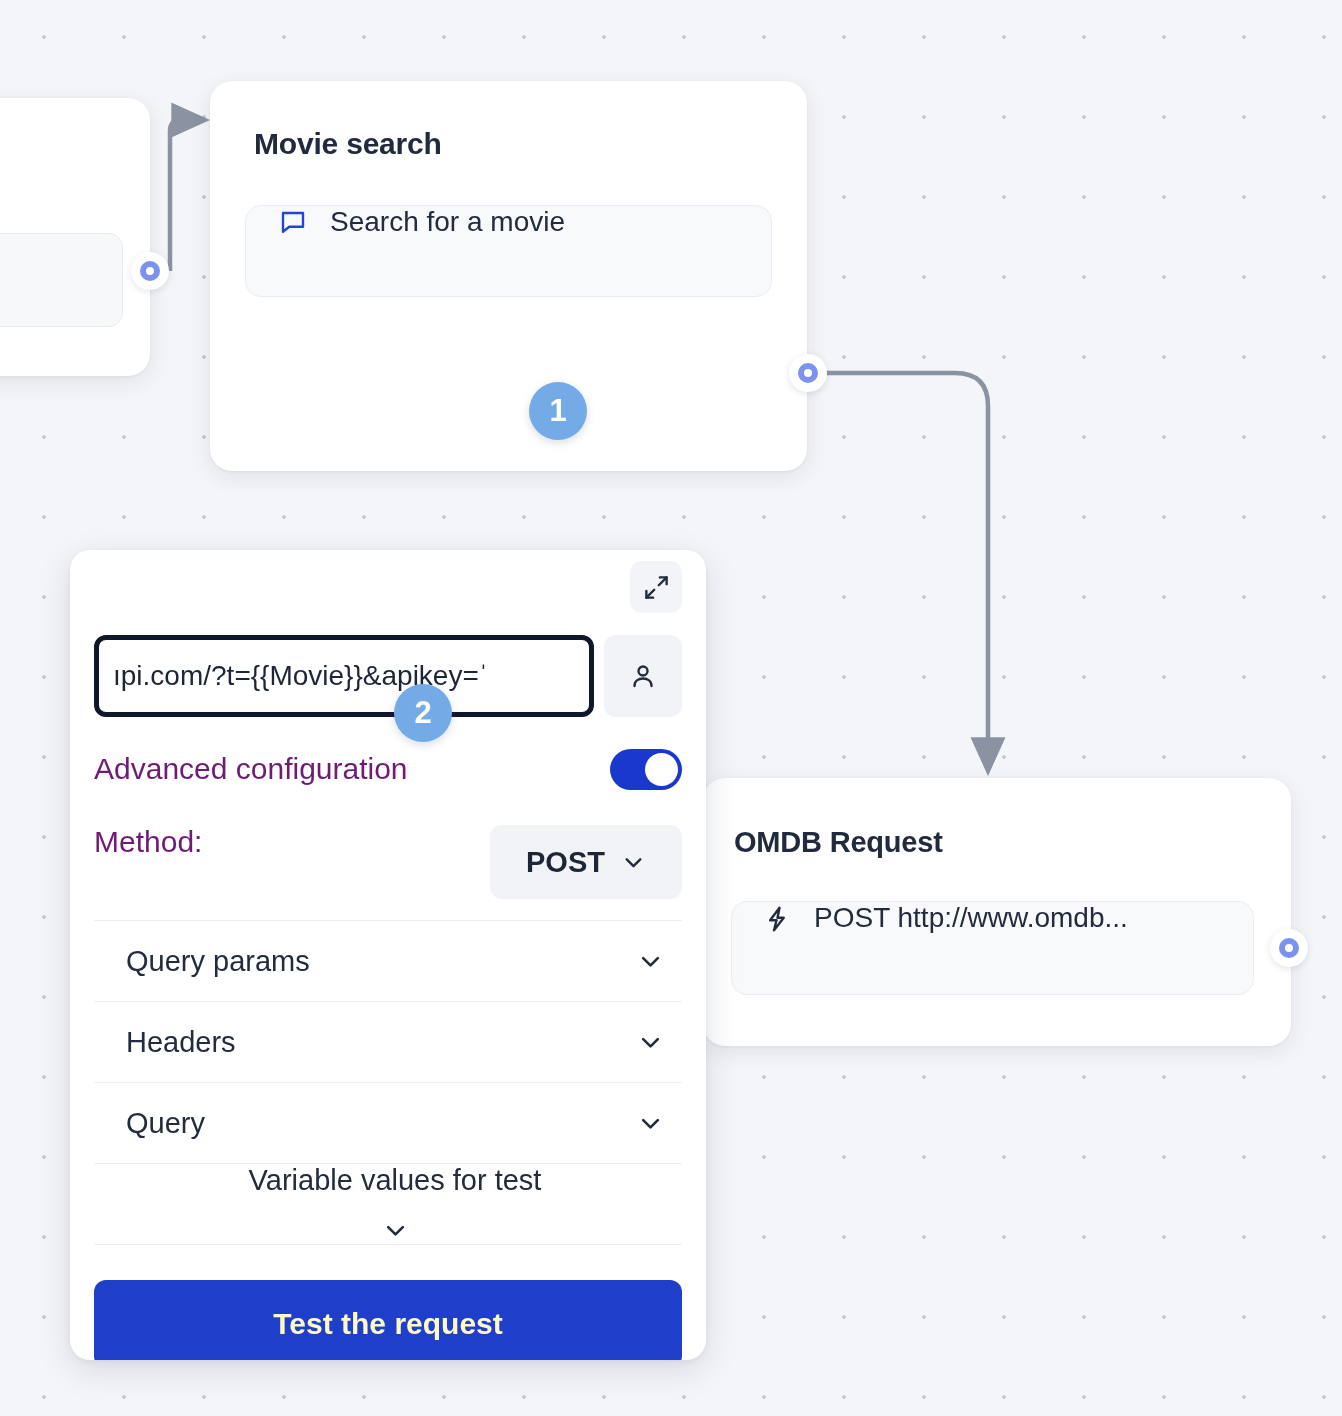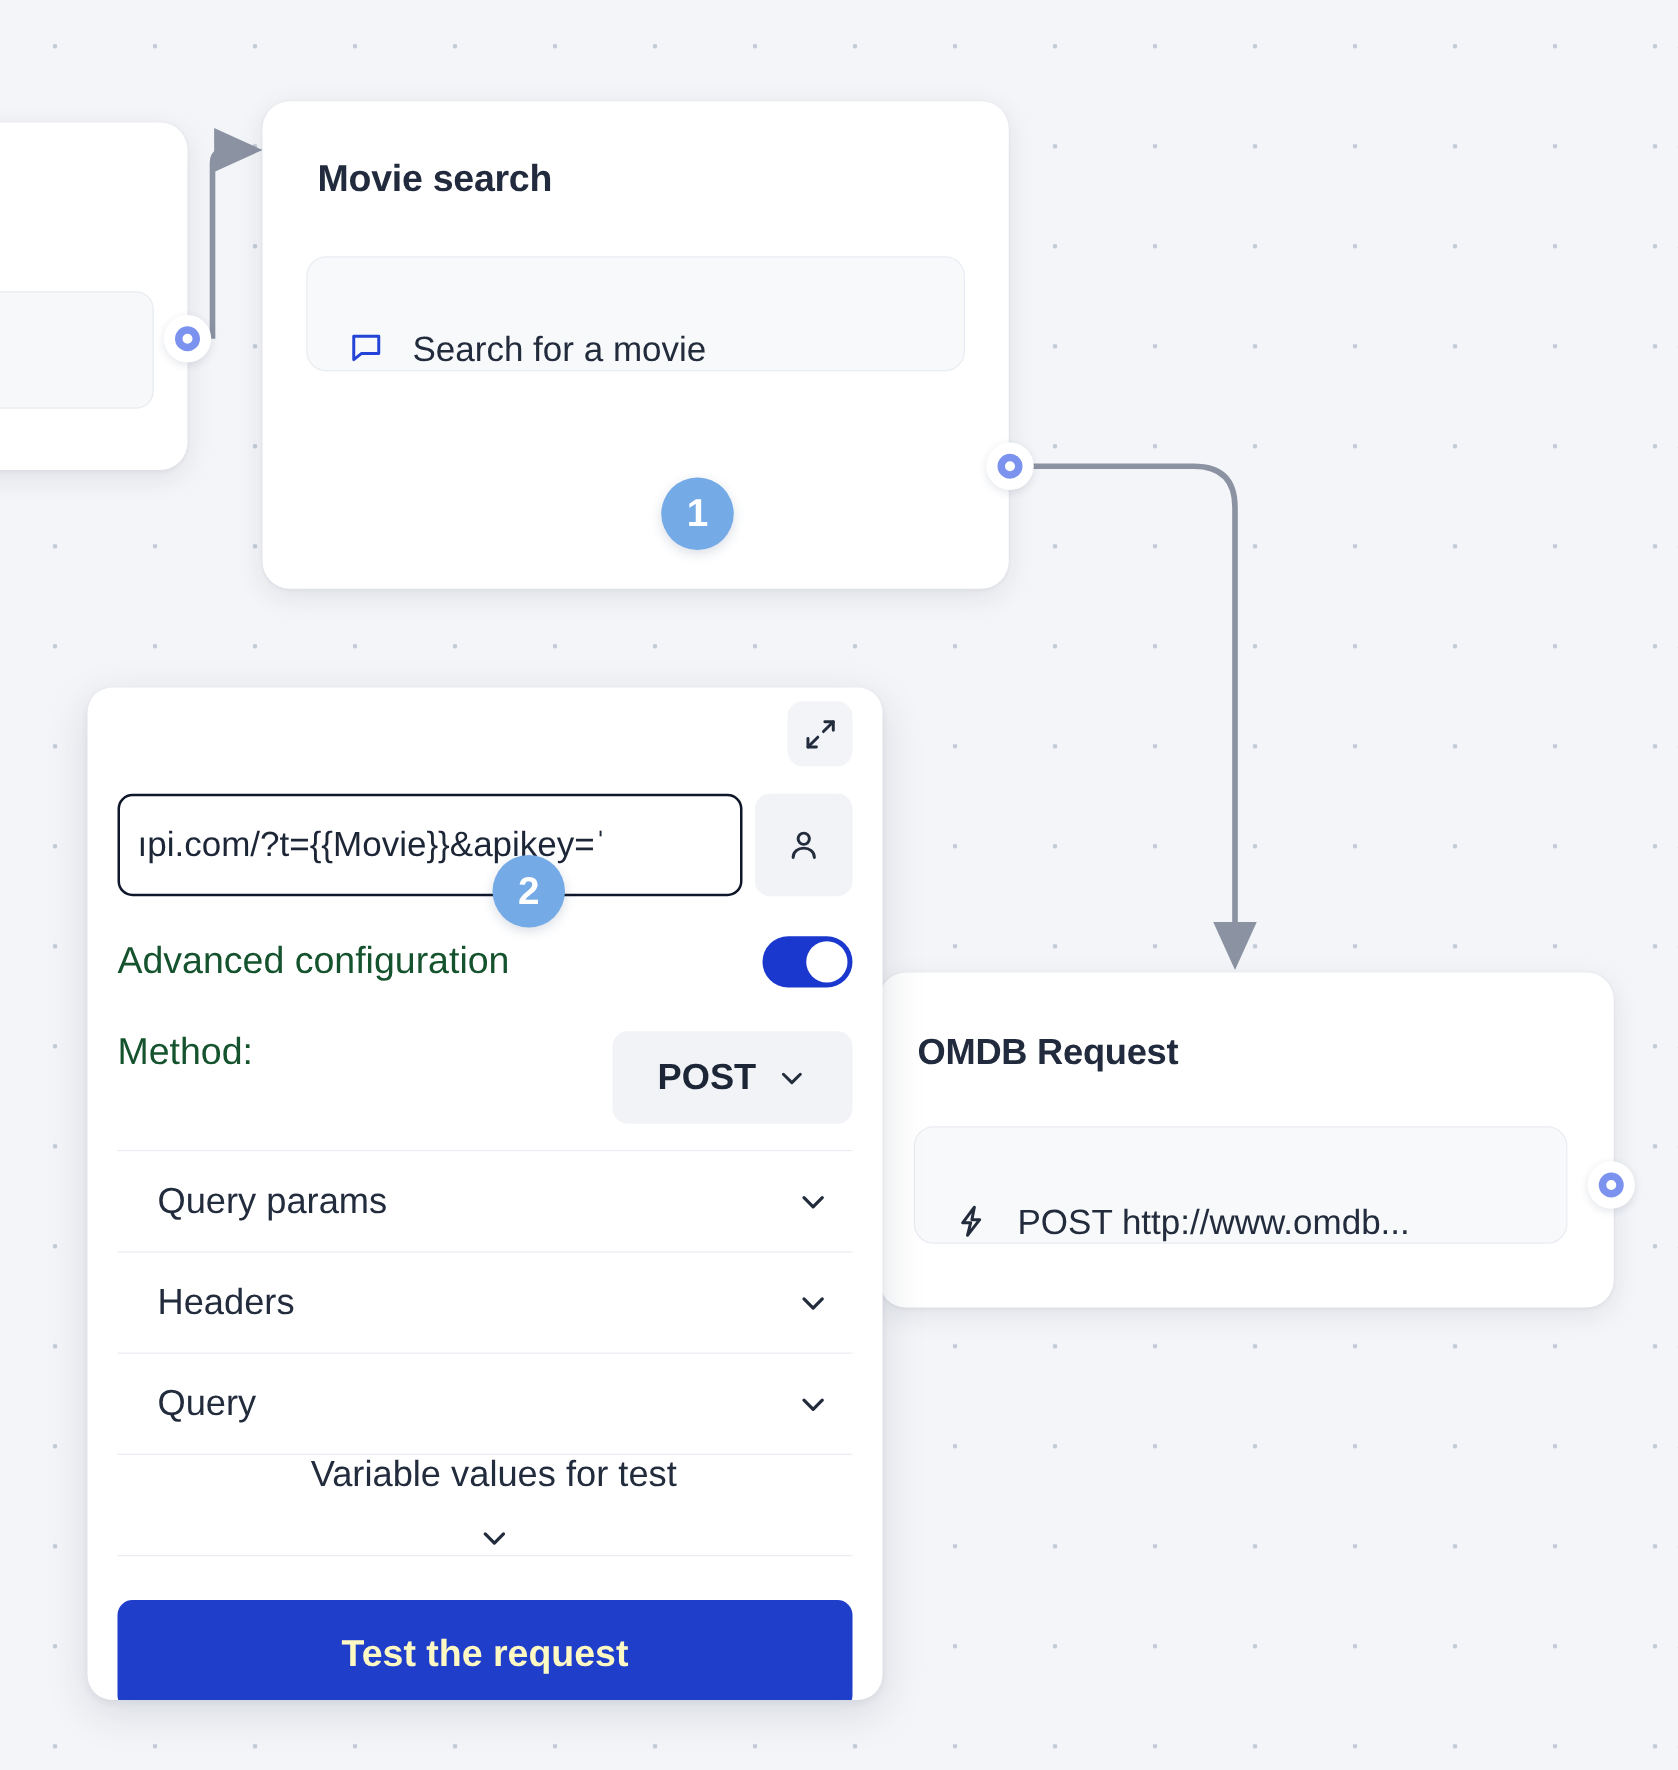--- a/index.html
+++ b/index.html
@@ -89,21 +89,21 @@
     letter-spacing: -0.2px;
   }
   .node-row {
     position: absolute;
     left: 35px;
     box-sizing: border-box;
     background: #f8f9fb;
     border: 1px solid #e9ecf2;
     border-radius: 16px;
     display: flex;
-    align-items: flex-end;
+    align-items: flex-start;
     padding-left: 30px;
   }
   #row-search {
     top: 124px;
     width: 527px;
     height: 92px;
   }
   #row-collect {
     top: 244px;
     width: 527px;
@@ -231,21 +231,21 @@
     top: 85px;
     width: 588px;
     height: 82px;
     display: flex;
     gap: 10px;
   }
   #url-input {
     flex: 1 1 auto;
     height: 82px;
     box-sizing: border-box;
-    border: 2px solid #0f172a;
+    border: 5px solid #0f172a;
     border-radius: 12px;
     background: #ffffff;
     font-size: 28px;
     color: #1d2637;
     padding: 15px 14px;
     font-family: "Liberation Sans", sans-serif;
     outline: none;
     text-overflow: clip;
   }
   #user-btn {
@@ -267,21 +267,21 @@
     left: 24px;
     top: 192px;
     width: 588px;
     height: 54px;
     display: flex;
     align-items: center;
     justify-content: space-between;
   }
   .panel-label {
     font-size: 30px;
-    color: #14532d;
+    color: #701a75;
   }
   #adv-toggle {
     width: 72px;
     height: 41px;
     border-radius: 21px;
     background: #1a38cd;
     position: relative;
     cursor: pointer;
     flex: 0 0 auto;
   }

